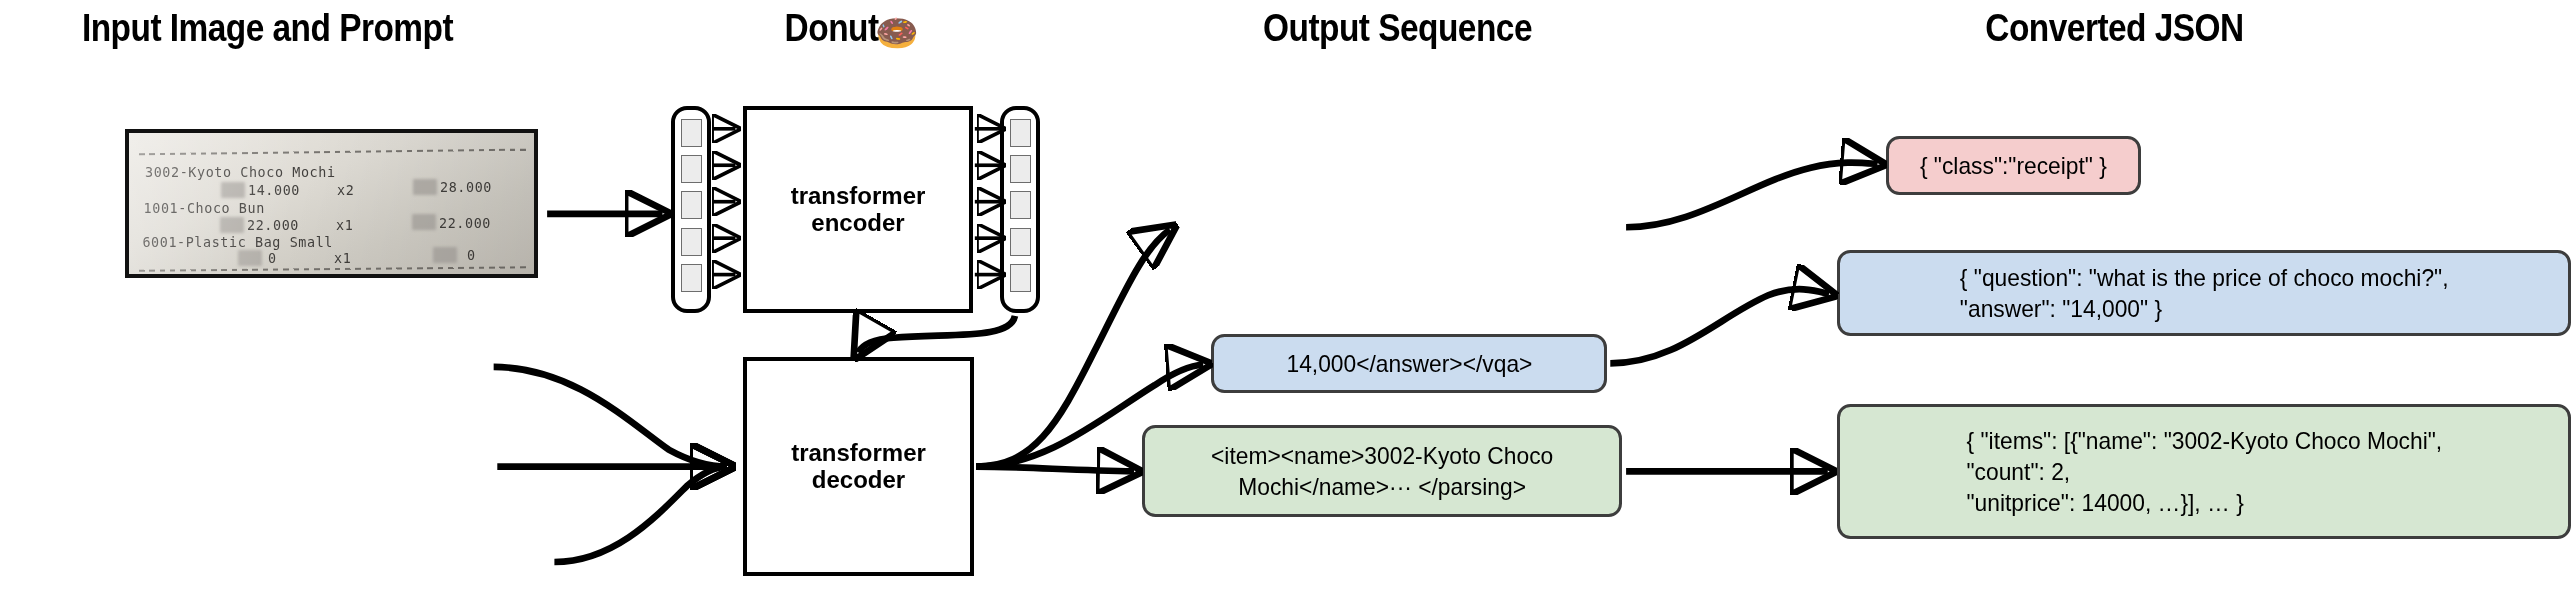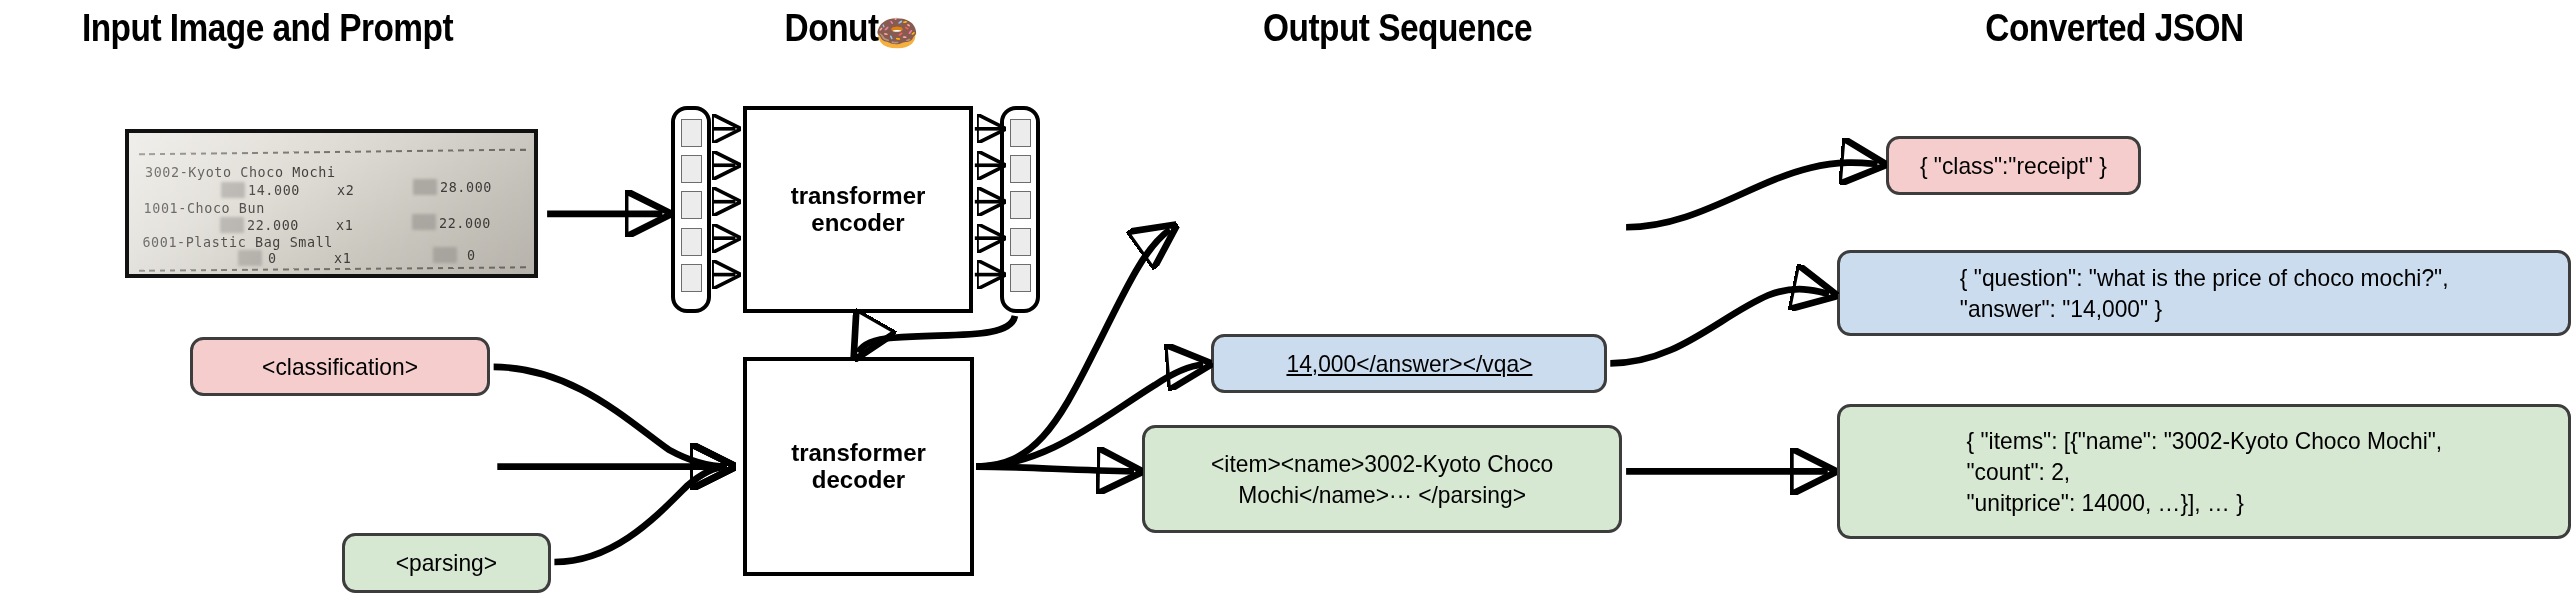--- a/index.html
+++ b/index.html
@@ -154,35 +154,29 @@
     <div class="tok" style="left:6px;top:81px;width:20.7px;height:28px;"></div>
     <div class="tok" style="left:6px;top:118px;width:20.7px;height:28px;"></div>
     <div class="tok" style="left:6px;top:154px;width:20.7px;height:28px;"></div>
   </div>
 
   <div class="plainbox" style="left:743px;top:357px;width:231px;height:219px;">
     <span style="white-space:pre-line;">transformer
 decoder</span>
   </div>
 
-  <div class="rbox pink" style="left:190px;top:337px;width:300px;height:59px;">
-    <span class="inner">&lt;classification&gt;</span>
-  </div>
-
-
-  <div class="rbox green" style="left:342px;top:533px;width:209px;height:60px;">
-    <span class="inner">&lt;parsing&gt;</span>
-  </div>
-
-
-  <div class="rbox blue" style="left:1211px;top:334px;width:396px;height:59px;text-decoration:underline;">
+
+
+
+
+  <div class="rbox blue" style="left:1211px;top:334px;width:396px;height:59px;">
     <span class="inner">14,000&lt;/answer&gt;&lt;/vqa&gt;</span>
   </div>
 
-  <div class="rbox green" style="left:1142px;top:425px;width:480px;height:108px;">
+  <div class="rbox green" style="left:1142px;top:425px;width:480px;height:92px;">
     <span class="inner">&lt;item&gt;&lt;name&gt;3002-Kyoto Choco
 Mochi&lt;/name&gt;··· &lt;/parsing&gt;</span>
   </div>
 
   <div class="rbox pink jsonbox" style="left:1886px;top:136px;width:255px;height:59px;">
     <span class="inner">{ "class":"receipt" }</span>
   </div>
 
   <div class="rbox blue jsonbox" style="left:1837px;top:250px;width:734px;height:86px;">
     <span class="inner">{ "question": "what is the price of choco mochi?",

